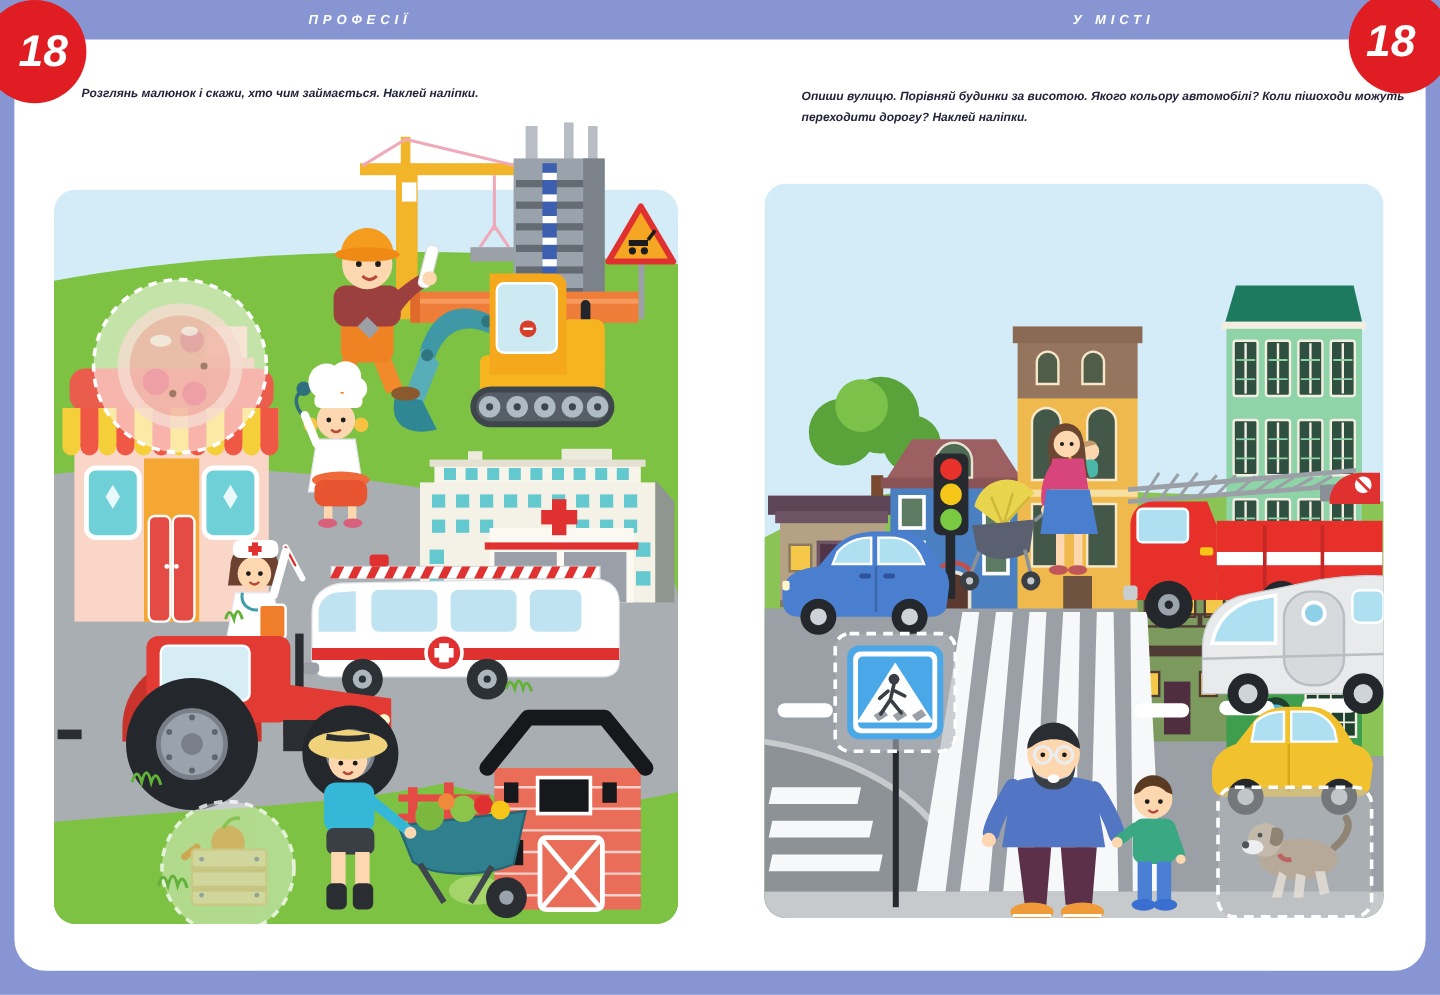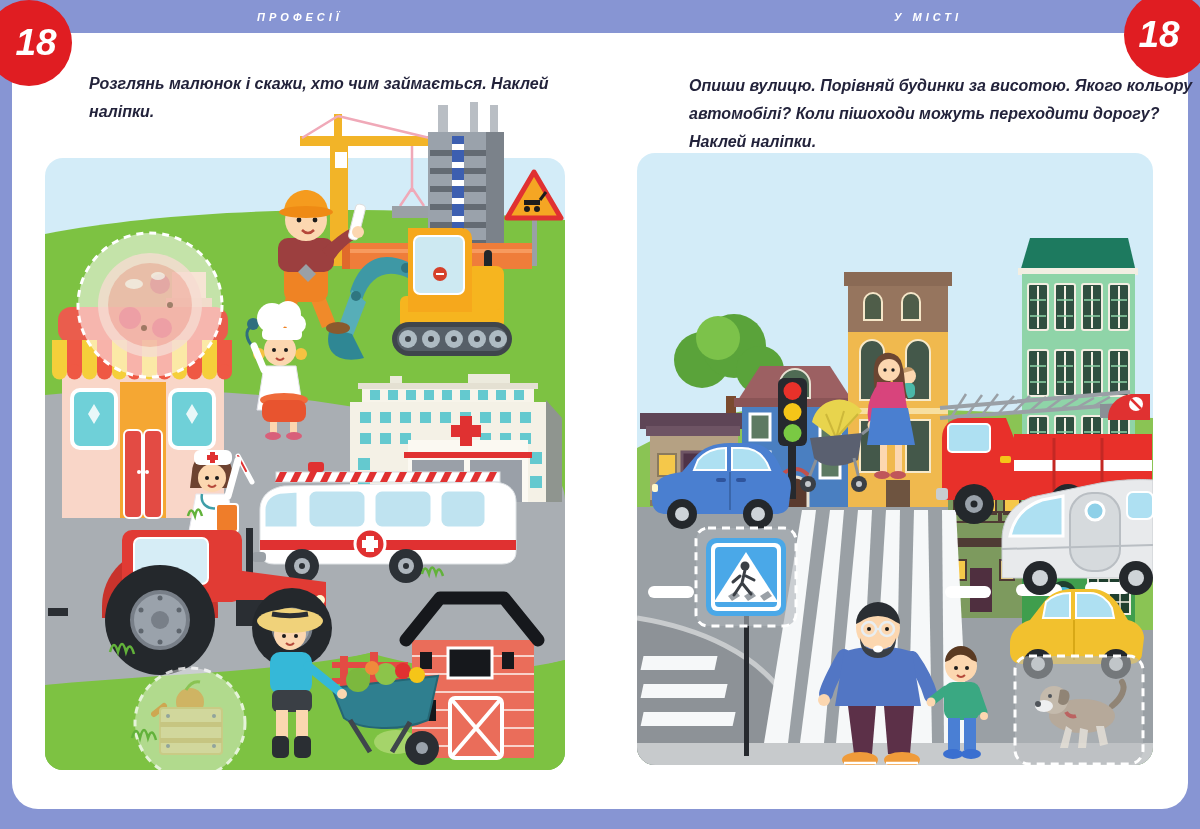--- a/index.html
+++ b/index.html
@@ -20,22 +20,22 @@
   .page-title.left{left:40px;width:520px;}
   .page-title.right{left:668px;width:520px;}
   .badge{
     position:absolute;width:86px;height:86px;border-radius:50%;
     background:#e01d22;color:#fff;font-size:37px;font-weight:bold;
     font-style:italic;display:flex;align-items:center;justify-content:center;
   }
   .badge.left{left:-14px;top:0px;padding-left:14px;box-sizing:border-box;}
   .badge.right{left:1124px;top:-8px;padding-right:16px;box-sizing:border-box;}
   .instruction{
-    position:absolute;font-size:16px;font-weight:bold;font-style:italic;
-    color:#23233b;line-height:1.75;margin-left:21px;
+    position:absolute;font-size:10px;font-weight:bold;font-style:italic;
+    color:#23233b;line-height:1.75;
   }
   .instruction.left{left:68px;top:70px;width:480px;}
   .instruction.right{left:668px;top:72px;width:505px;}
   svg{position:absolute;display:block;}
   #scene-left{left:40px;top:100px;}
   #scene-right{left:630px;top:108px;}
 </style>
 </head>
 <body>
 

